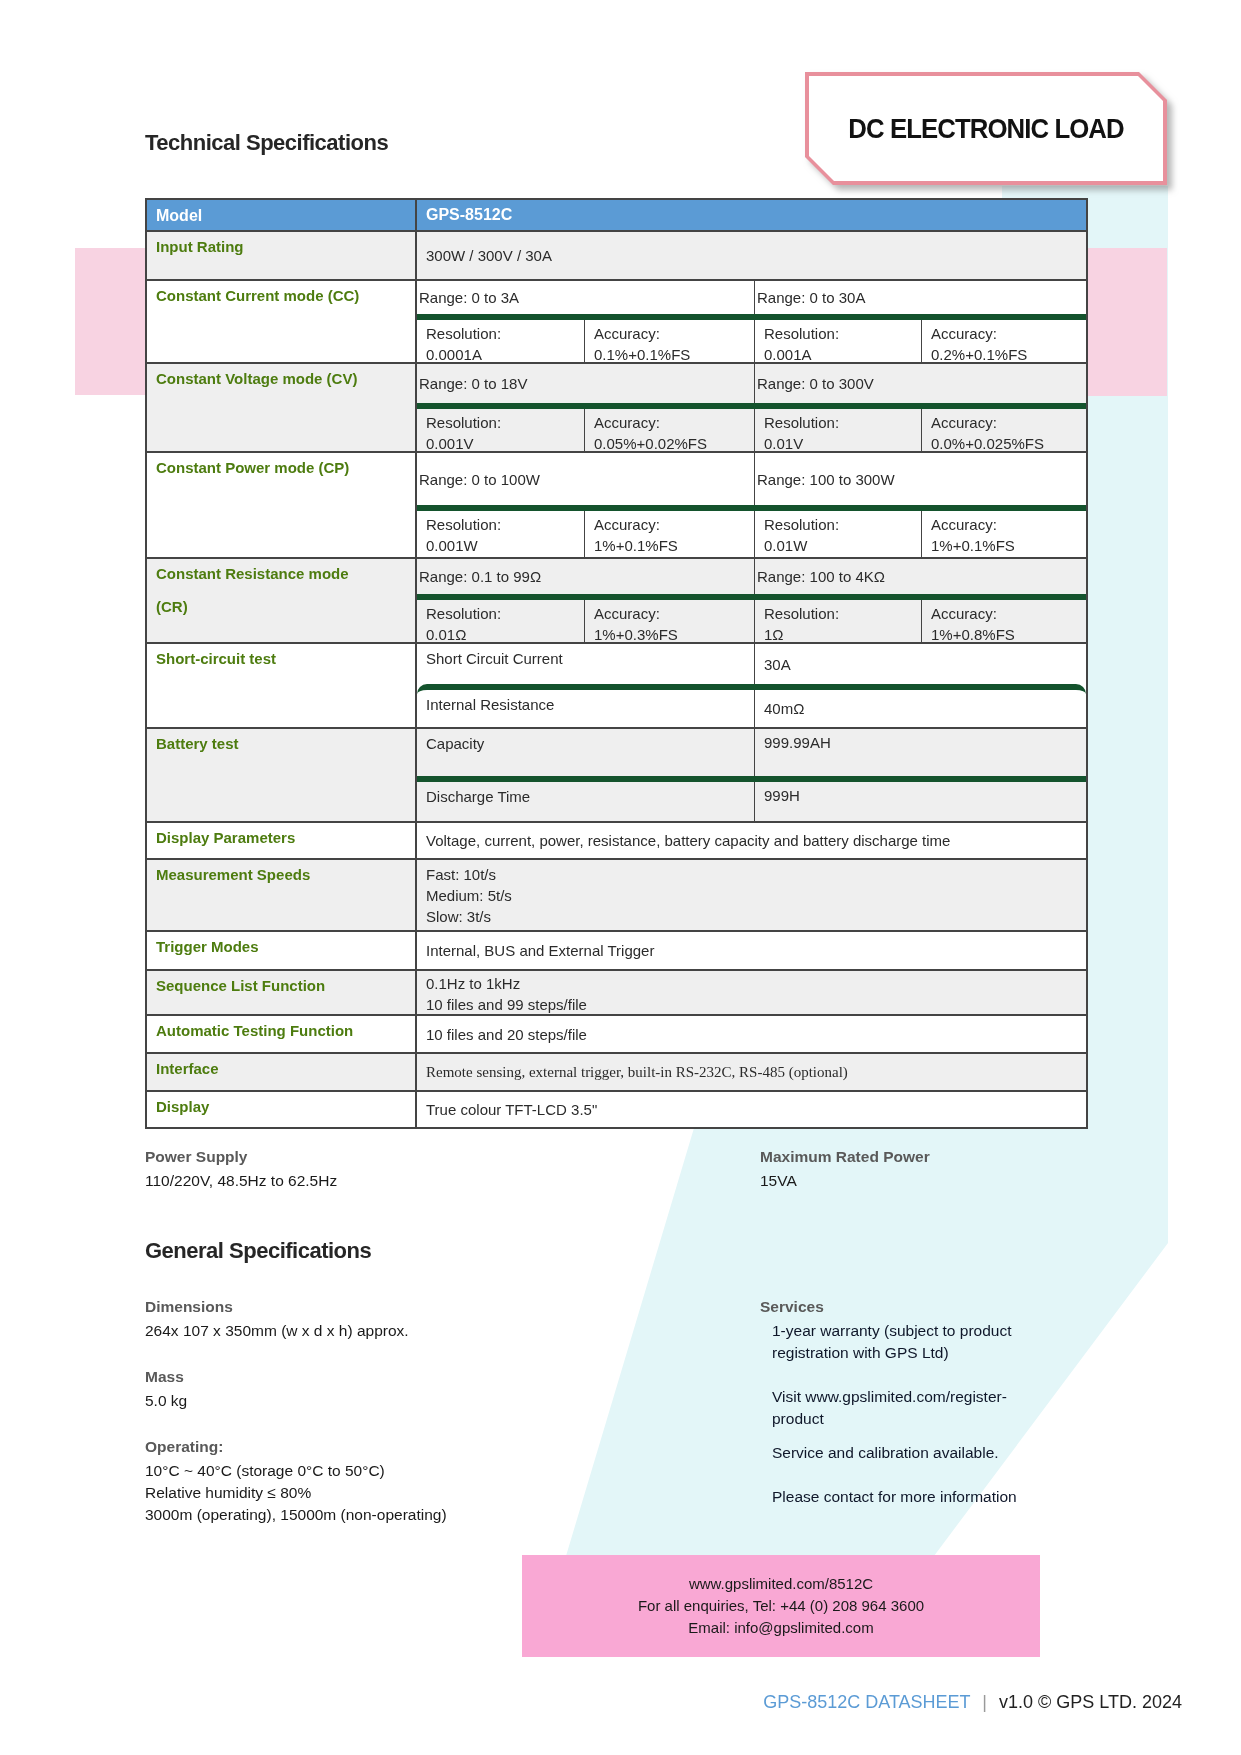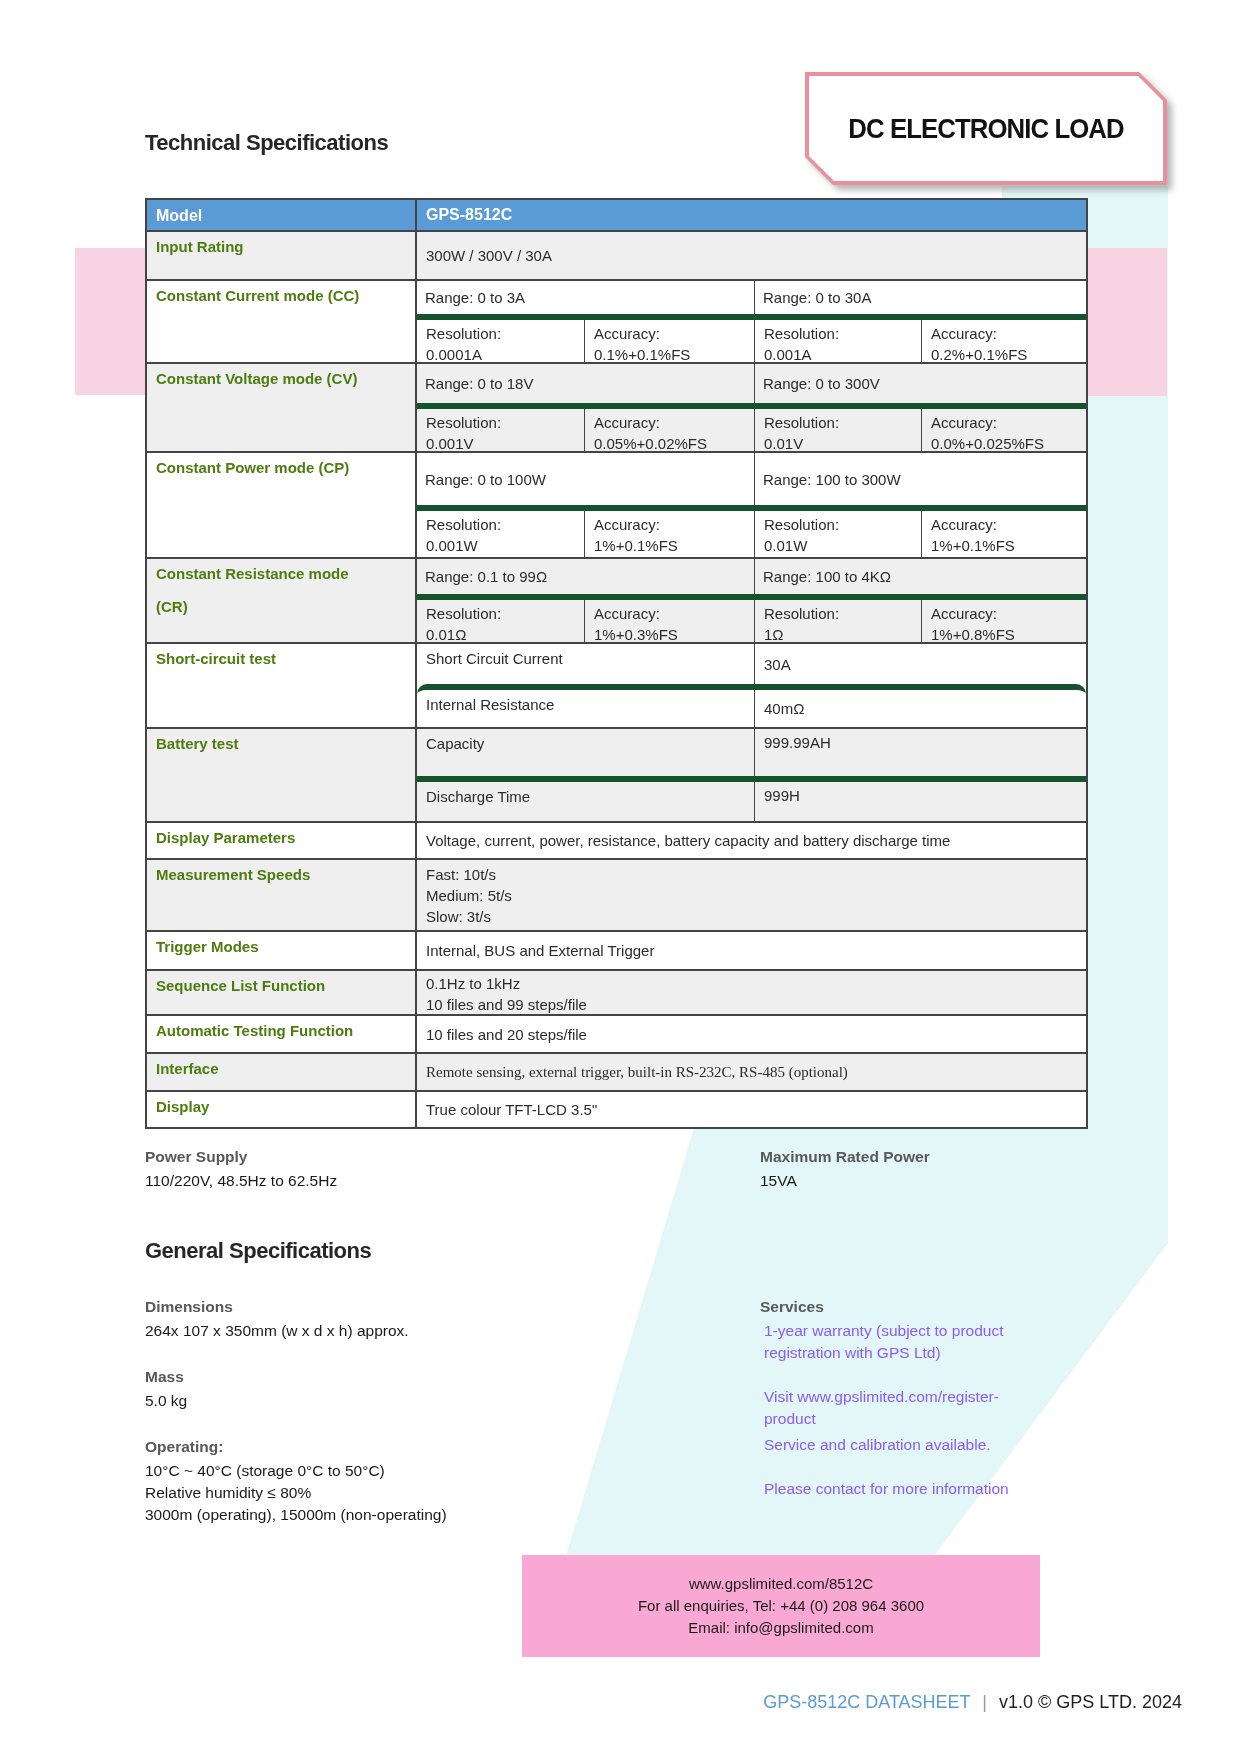--- a/index.html
+++ b/index.html
@@ -32,21 +32,21 @@
   .sec { display:flex; border-top:2px solid #444; }
   .sec.first { border-top:none; }
   .sec.shade { background:#efefef; }
   .lbl { flex:0 0 270px; width:270px; box-sizing:border-box; border-right:2px solid #444;
          padding:5px 9px; font-size:15px; font-weight:700; line-height:19px; color:#4d7c0f; }
   .lbl .l2 { display:block; margin-top:14px; }
   .content { flex:1; display:flex; flex-direction:column; min-width:0; }
   .subrow { display:flex; box-sizing:border-box; }
   .subrow + .subrow { border-top:6px solid #14532d; }
   .cell { box-sizing:border-box; font-size:15px; color:#2b2b2b; }
-  .range-cell { flex:0 0 338px; display:flex; align-items:center; padding:0 8px; border-right:1px solid #444; }
+  .range-cell { flex:0 0 338px; display:flex; align-items:center; padding:0 2px; border-right:1px solid #444; }
   .range-cell.last { flex:1; border-right:none; }
   .ra { padding:3px 9px; line-height:21px; }
   .ra.w1 { flex:0 0 168px; border-right:1px solid #444; }
   .ra.w2 { flex:0 0 170px; border-right:1px solid #444; }
   .ra.w3 { flex:0 0 167px; border-right:1px solid #444; }
   .ra.w4 { flex:1; }
   .kv-left { flex:0 0 338px; padding:5px 9px; border-right:1px solid #444; line-height:20px; }
   .kv-right { flex:1; display:flex; align-items:center; padding:0 9px; }
   .single { flex:1; display:flex; align-items:center; padding:0 9px; }
   .multi { flex:1; padding:4px 9px; line-height:21px; }
@@ -59,21 +59,21 @@
   .col-head { font-size:15.5px; font-weight:700; color:#595959; }
   .col-val  { font-size:15.5px; color:#1a1a1a; margin-top:4px; line-height:22px; }
   .power-left { position:absolute; left:0; top:0; width:420px; }
   .power-right { position:absolute; left:615px; top:0; width:300px; }
 
   .general-cols { position:absolute; left:145px; top:1298px; width:943px; z-index:2; }
   .gen-left { position:absolute; left:0; top:0; width:470px; }
   .gen-right { position:absolute; left:615px; top:0; width:272px; }
   .gen-block { margin-bottom:26px; }
   .gen-line { font-size:15.5px; color:#1a1a1a; line-height:22px; }
-  .svc-p { font-size:15.5px; color:#8b5cf6; line-height:22px; margin:4px; }
+  .svc-p { font-size:15.5px; color:#0f172a; line-height:22px; margin:12px; }
   .svc-gap { margin-top:22px; }
 
   
   .contact-box { position:absolute; left:522px; top:1555px; width:518px; height:102px; background:#f9a8d4; z-index:2;
                  display:flex; flex-direction:column; align-items:center; justify-content:center;
                  font-size:15px; line-height:22px; color:#1a1a1a; text-align:center; }
   .page-footer { position:absolute; right:59px; top:1692px; font-size:18px; z-index:2; white-space:nowrap; }
   .footer-doc { color:#5b9bd5; }
   .footer-sep { color:#9a9a9a; margin:0 7px; }
   .footer-meta { color:#222; }

